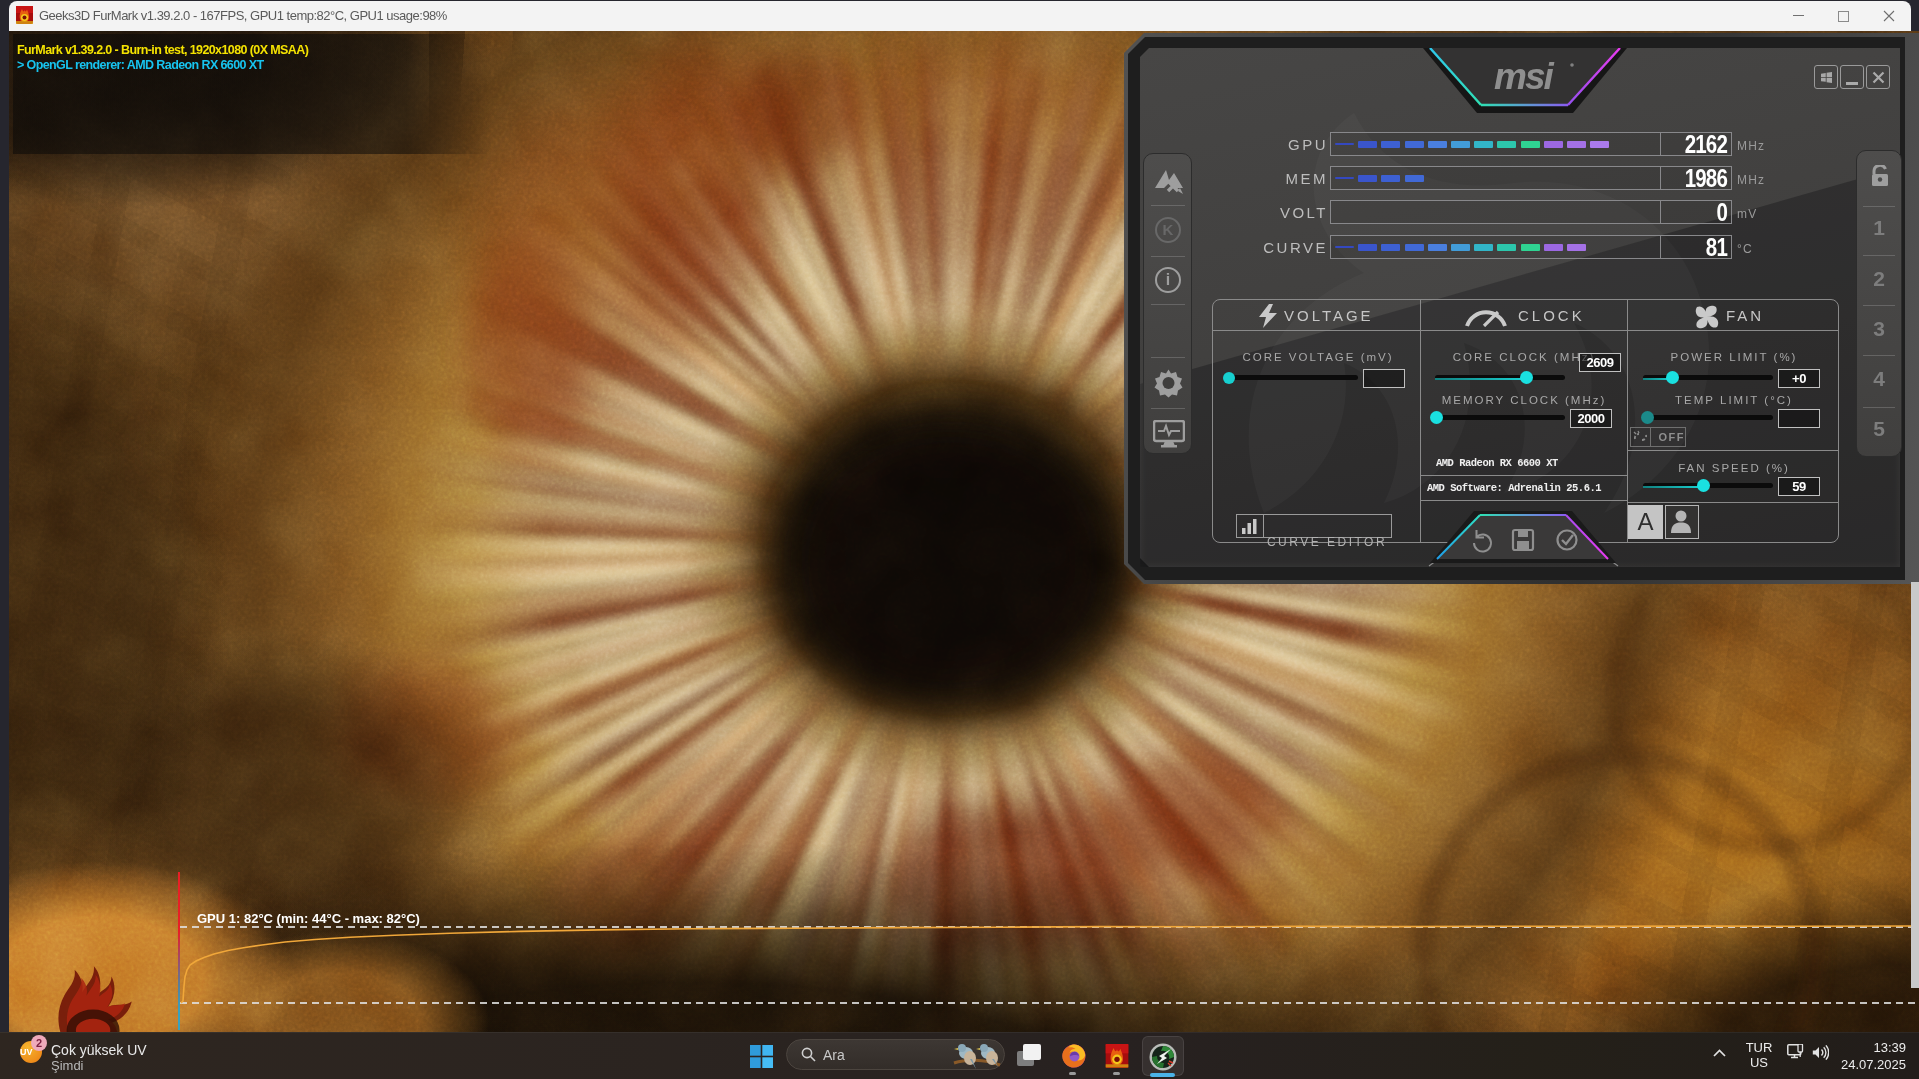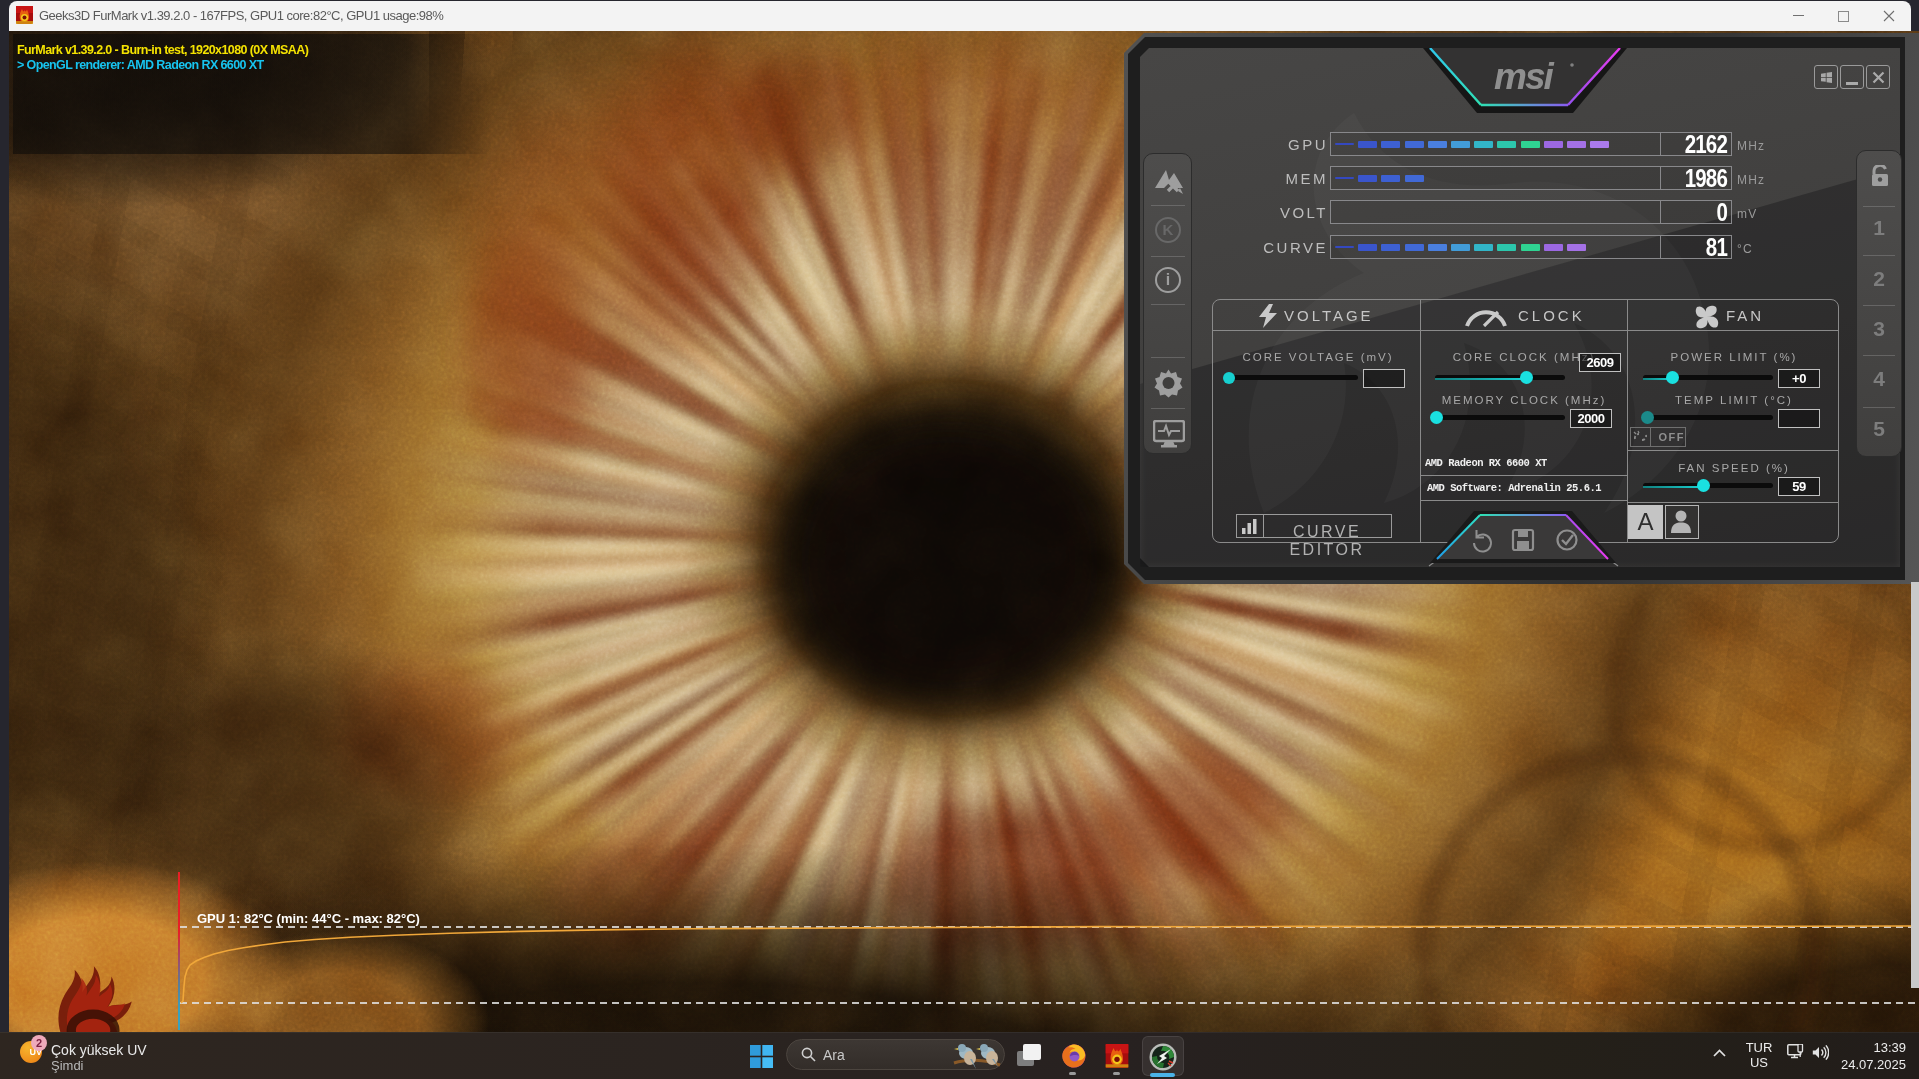--- a/index.html
+++ b/index.html
@@ -327,42 +327,42 @@
  <div class="track" style="left:519px;top:382px;width:130px;"></div>
  <div class="thumb dim" style="left:517px;top:378px;"></div>
  <div class="vbox" style="left:654px;top:376px;"></div>
  <div class="abs" style="left:506px;top:394px;width:21px;height:20px;border:1px solid #6f6f6f;box-sizing:border-box;"><svg width="15" height="14" viewBox="0 0 15 14" style="margin:2px;">
         <path d="M2 9 A4 4 0 0 1 6 4 M9 10 A4 4 0 0 0 13 5" stroke="#8a8a8a" stroke-width="1.8" fill="none" stroke-dasharray="3 2"></path>
         <path d="M1 2 L3 4 M5 1 L6 3" stroke="#8a8a8a" stroke-width="1.3"></path>
       </svg></div>
  <div class="abs" style="left:526px;top:394px;width:36px;height:20px;border:1px solid #6f6f6f;box-sizing:border-box;color:#8f8f8f;font-size:11px;font-weight:bold;letter-spacing:1.5px;text-align:right;line-height:18px;">OFF</div>
  <div class="abs" style="left:503px;top:417px;width:212px;height:1px;background:#8a8a8a;"></div>
 
- <div class="abs" style="left:296px;top:418px;width:207px;height:25px;border-bottom:1px solid #8a8a8a;color:#f0f0f0;font-family:'Liberation Mono',monospace;font-weight:bold;font-size:10.5px;line-height:25px;padding-left:5px;box-sizing:border-box;letter-spacing:-0.5px;">AMD Radeon RX 6600 XT</div>
+ <div class="abs" style="left:296px;top:418px;width:207px;height:25px;border-bottom:1px solid #8a8a8a;color:#f0f0f0;font-family:'Liberation Mono',monospace;font-weight:bold;font-size:10.5px;line-height:25px;padding-left:16px;box-sizing:border-box;letter-spacing:-0.5px;">AMD Radeon RX 6600 XT</div>
  <div class="abs" style="left:296px;top:443px;width:207px;height:25px;border-bottom:1px solid #8a8a8a;color:#f0f0f0;font-family:'Liberation Mono',monospace;font-weight:bold;font-size:10.5px;line-height:25px;padding-left:7px;box-sizing:border-box;letter-spacing:-0.5px;">AMD Software: Adrenalin 25.6.1</div>
  <div class="slab" style="left:508px;top:429px;width:204px;">FAN SPEED (%)</div>
  <div class="track" style="left:519px;top:450px;width:130px;"></div>
  <div class="tfill" style="left:519px;top:451px;width:61px;"></div>
  <div class="thumb big" style="left:573px;top:446px;"></div>
  <div class="vbox" style="left:654px;top:444px;">59</div>
  <div class="abs" style="left:503px;top:469px;width:212px;height:1px;background:#8a8a8a;"></div>
 
  <div class="abs" style="left:504px;top:472px;width:35px;height:34px;background:#c4c4c4;color:#2e2e2e;font-size:24px;text-align:center;line-height:34px;">A</div>
  <div class="abs" style="left:541px;top:472px;width:34px;height:34px;border:1.5px solid #b5b5b5;box-sizing:border-box;background:#333231;"><svg width="22" height="24" viewBox="0 0 22 24" style="margin:3px 4px;">
         <circle cx="11" cy="7" r="5.5" fill="#b5b5b5"></circle>
         <path d="M1 24 C1 16 5 13.5 11 13.5 C17 13.5 21 16 21 24Z" fill="#b5b5b5"></path>
       </svg></div>
 
  <div class="abs" style="left:112px;top:481px;width:156px;height:24px;border:1px solid #9a9a9a;box-sizing:border-box;">
    <div style="position:absolute;left:0;top:0;width:26px;height:22px;border-right:1px solid #9a9a9a;"><svg width="18" height="16" viewBox="0 0 18 16" style="margin:3px 4px;">
           <rect x="1" y="10" width="3.5" height="6" fill="#c9c9c9"></rect>
           <rect x="6.5" y="5" width="3.5" height="11" fill="#c9c9c9"></rect>
           <rect x="12" y="1" width="3.5" height="15" fill="#c9c9c9"></rect>
         </svg></div>
-   <div style="position:absolute;left:26px;top:8px;width:128px;text-align:center;color:#b2b2b2;font-size:16px;letter-spacing:2.5px;">CURVE EDITOR</div>
+   <div style="position:absolute;left:26px;top:20px;width:128px;text-align:center;color:#b2b2b2;font-size:12px;letter-spacing:2.5px;">CURVE EDITOR</div>
  </div>
 
  <svg class="abs" style="left:280px;top:460px;" width="240" height="78" viewBox="0 0 240 78">
   <defs>
    <linearGradient id="bcy" gradientUnits="userSpaceOnUse" x1="33" y1="66" x2="76" y2="22">
           <stop offset="0" stop-color="#1f9de8"></stop>
           <stop offset="1" stop-color="#2fe0c4"></stop>
         </linearGradient>
    <linearGradient id="bto" gradientUnits="userSpaceOnUse" x1="76" y1="22" x2="162" y2="22">
           <stop offset="0" stop-color="#2fe0b4"></stop>
@@ -392,31 +392,31 @@
 </div>
 <div class="abs" style="left:9px;top:1px;width:1902px;height:30px;background:#f3f3f3;border-radius:8px 8px 0 0;"></div>
 <svg class="abs" style="left:16px;top:6px;" width="17" height="18" viewBox="0 0 17 18">
  <rect width="17" height="18" rx="2" fill="#a80d0d"></rect>
  <rect width="17" height="7" fill="#c81414"></rect>
  <path d="M4 13 C3 8 5 5 6 3 C7 6 8 6 8.5 4 C9 6 10 6 11 3.5 C12 6 13 8 13 11 C13 14 11 16 8.5 16 C6 16 4.5 15 4 13Z" fill="#e86010"></path>
  <circle cx="8.5" cy="11.5" r="3.6" fill="#f5c91a"></circle>
  <circle cx="8.5" cy="11.5" r="2" fill="#7a0f06"></circle>
  <rect y="15" width="17" height="3" fill="#d8a012" opacity=".8"></rect>
 </svg>
-<div class="abs" style="left:39px;top:8px;font-size:13px;letter-spacing:-0.5px;color:#5a5a5a;white-space:nowrap;">Geeks3D FurMark v1.39.2.0 - 167FPS, GPU1 core:82°C, GPU1 usage:98%</div>
+<div class="abs" style="left:39px;top:8px;font-size:13px;letter-spacing:-0.5px;color:#5a5a5a;white-space:nowrap;">Geeks3D FurMark v1.39.2.0 - 167FPS, GPU1 temp:82°C, GPU1 usage:98%</div>
 <div class="abs" style="left:1793px;top:15px;width:11px;height:1px;background:#707070;"></div>
 <div class="abs" style="left:1838px;top:11px;width:9px;height:9px;border:1px solid #8a8a8a;"></div>
 <svg class="abs" style="left:1883px;top:10px;" width="12" height="12" viewBox="0 0 12 12">
     <path d="M1 1 L11 11 M11 1 L1 11" stroke="#6e6e6e" stroke-width="1.1"></path>
   </svg>
 
 <div class="abs" style="left:0;top:1032px;width:1919px;height:47px;background:linear-gradient(90deg,#2e2620 0%,#2b2420 35%,#272120 60%,#242019 80%,#221d1a 100%);border-top:1px solid rgba(255,255,255,.05);box-sizing:border-box;"></div>
 
 <div class="abs" style="left:20px;top:1041px;width:22px;height:22px;border-radius:50%;background:radial-gradient(circle at 35% 30%,#f6b52e,#ec7c12);"></div>
-<div class="abs" style="left:20px;top:1041px;width:22px;height:22px;border-radius:50%;color:#fff;font-size:9px;font-weight:bold;text-align:right;line-height:22px;">UV</div>
+<div class="abs" style="left:20px;top:1041px;width:22px;height:22px;border-radius:50%;color:#fff;font-size:9px;font-weight:bold;text-align:left;line-height:22px;">UV</div>
 <div class="abs" style="left:31px;top:1035px;width:16px;height:16px;border-radius:50%;background:#eeaabb;color:#7c2040;font-size:11px;font-weight:bold;text-align:center;line-height:16px;">2</div>
 <div class="abs" style="left:51px;top:1042px;font-size:14px;color:#eaeaea;">Çok yüksek UV</div>
 <div class="abs" style="left:51px;top:1058px;font-size:13px;color:#b9b9b9;">Şimdi</div>
 
 <svg class="abs" style="left:750px;top:1045px;" width="23" height="23" viewBox="0 0 23 23">
     <rect width="10.7" height="10.7" fill="#2f9bdb"></rect>
     <rect x="12.3" width="10.7" height="10.7" fill="#40b5f0"></rect>
     <rect y="12.3" width="10.7" height="10.7" fill="#2f9bdb"></rect>
     <rect x="12.3" y="12.3" width="10.7" height="10.7" fill="#46bdf5"></rect>
   </svg>

